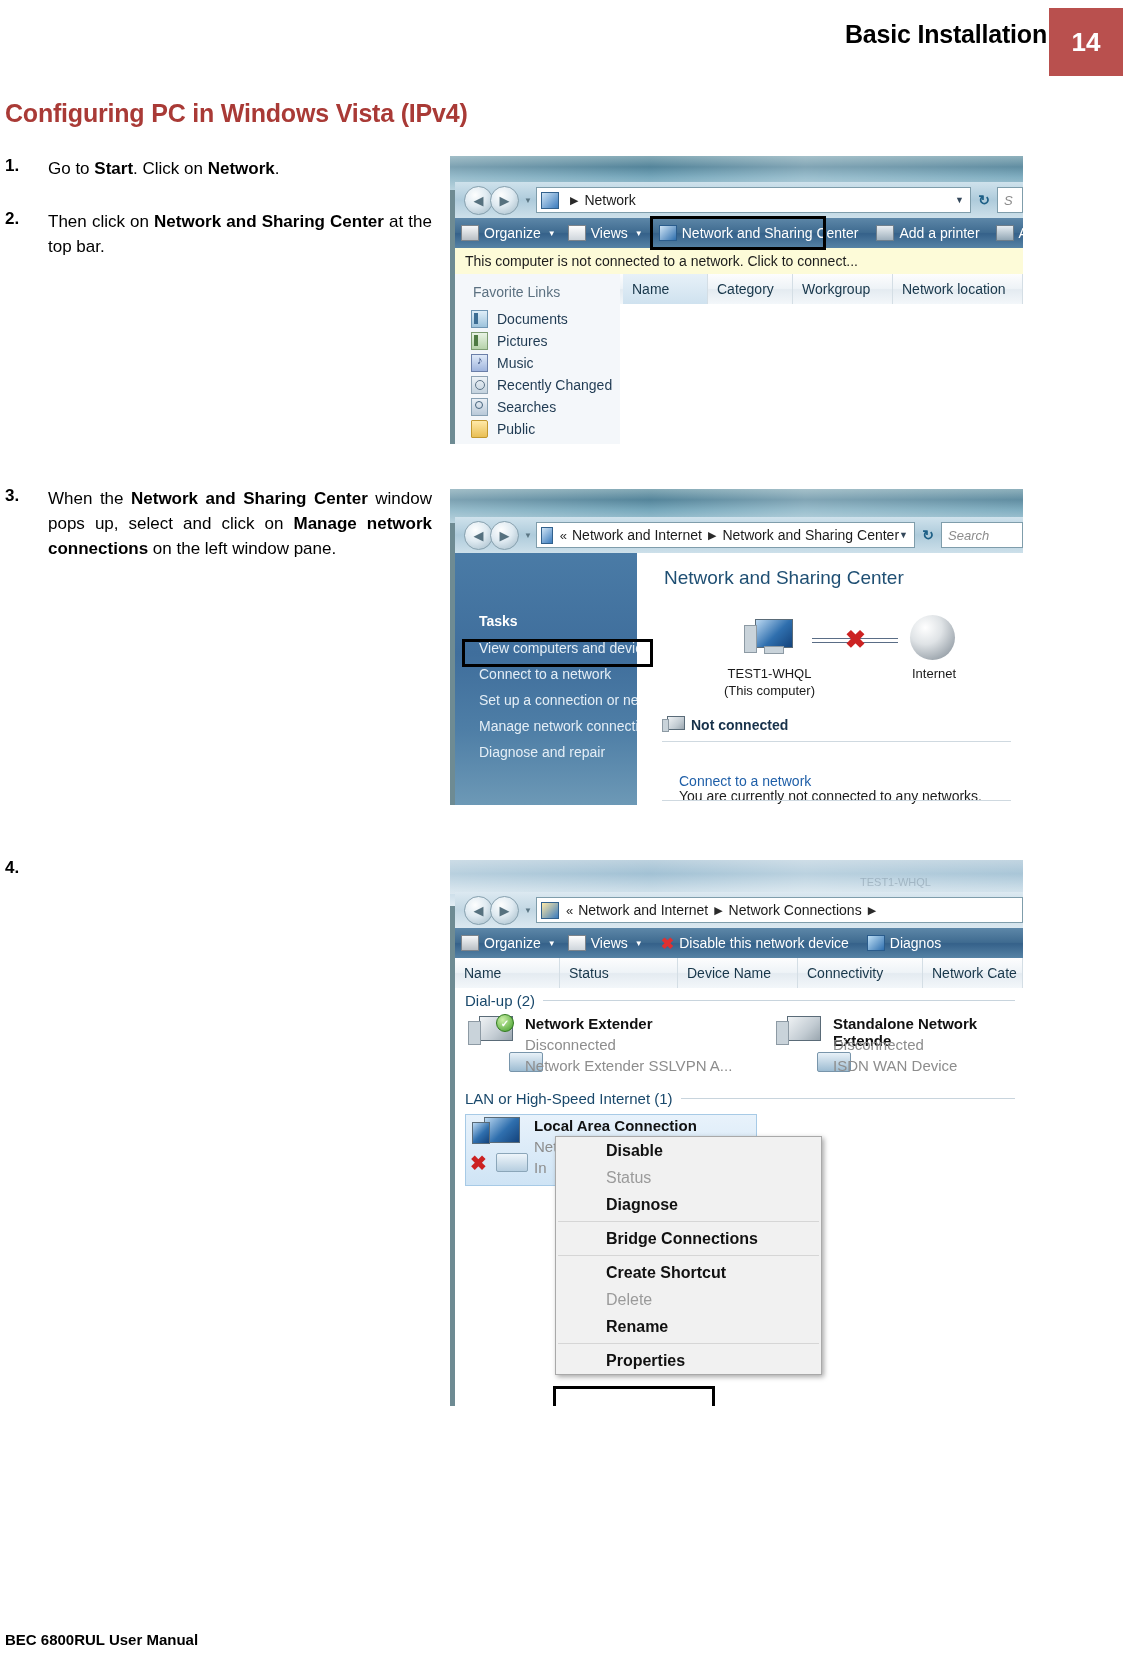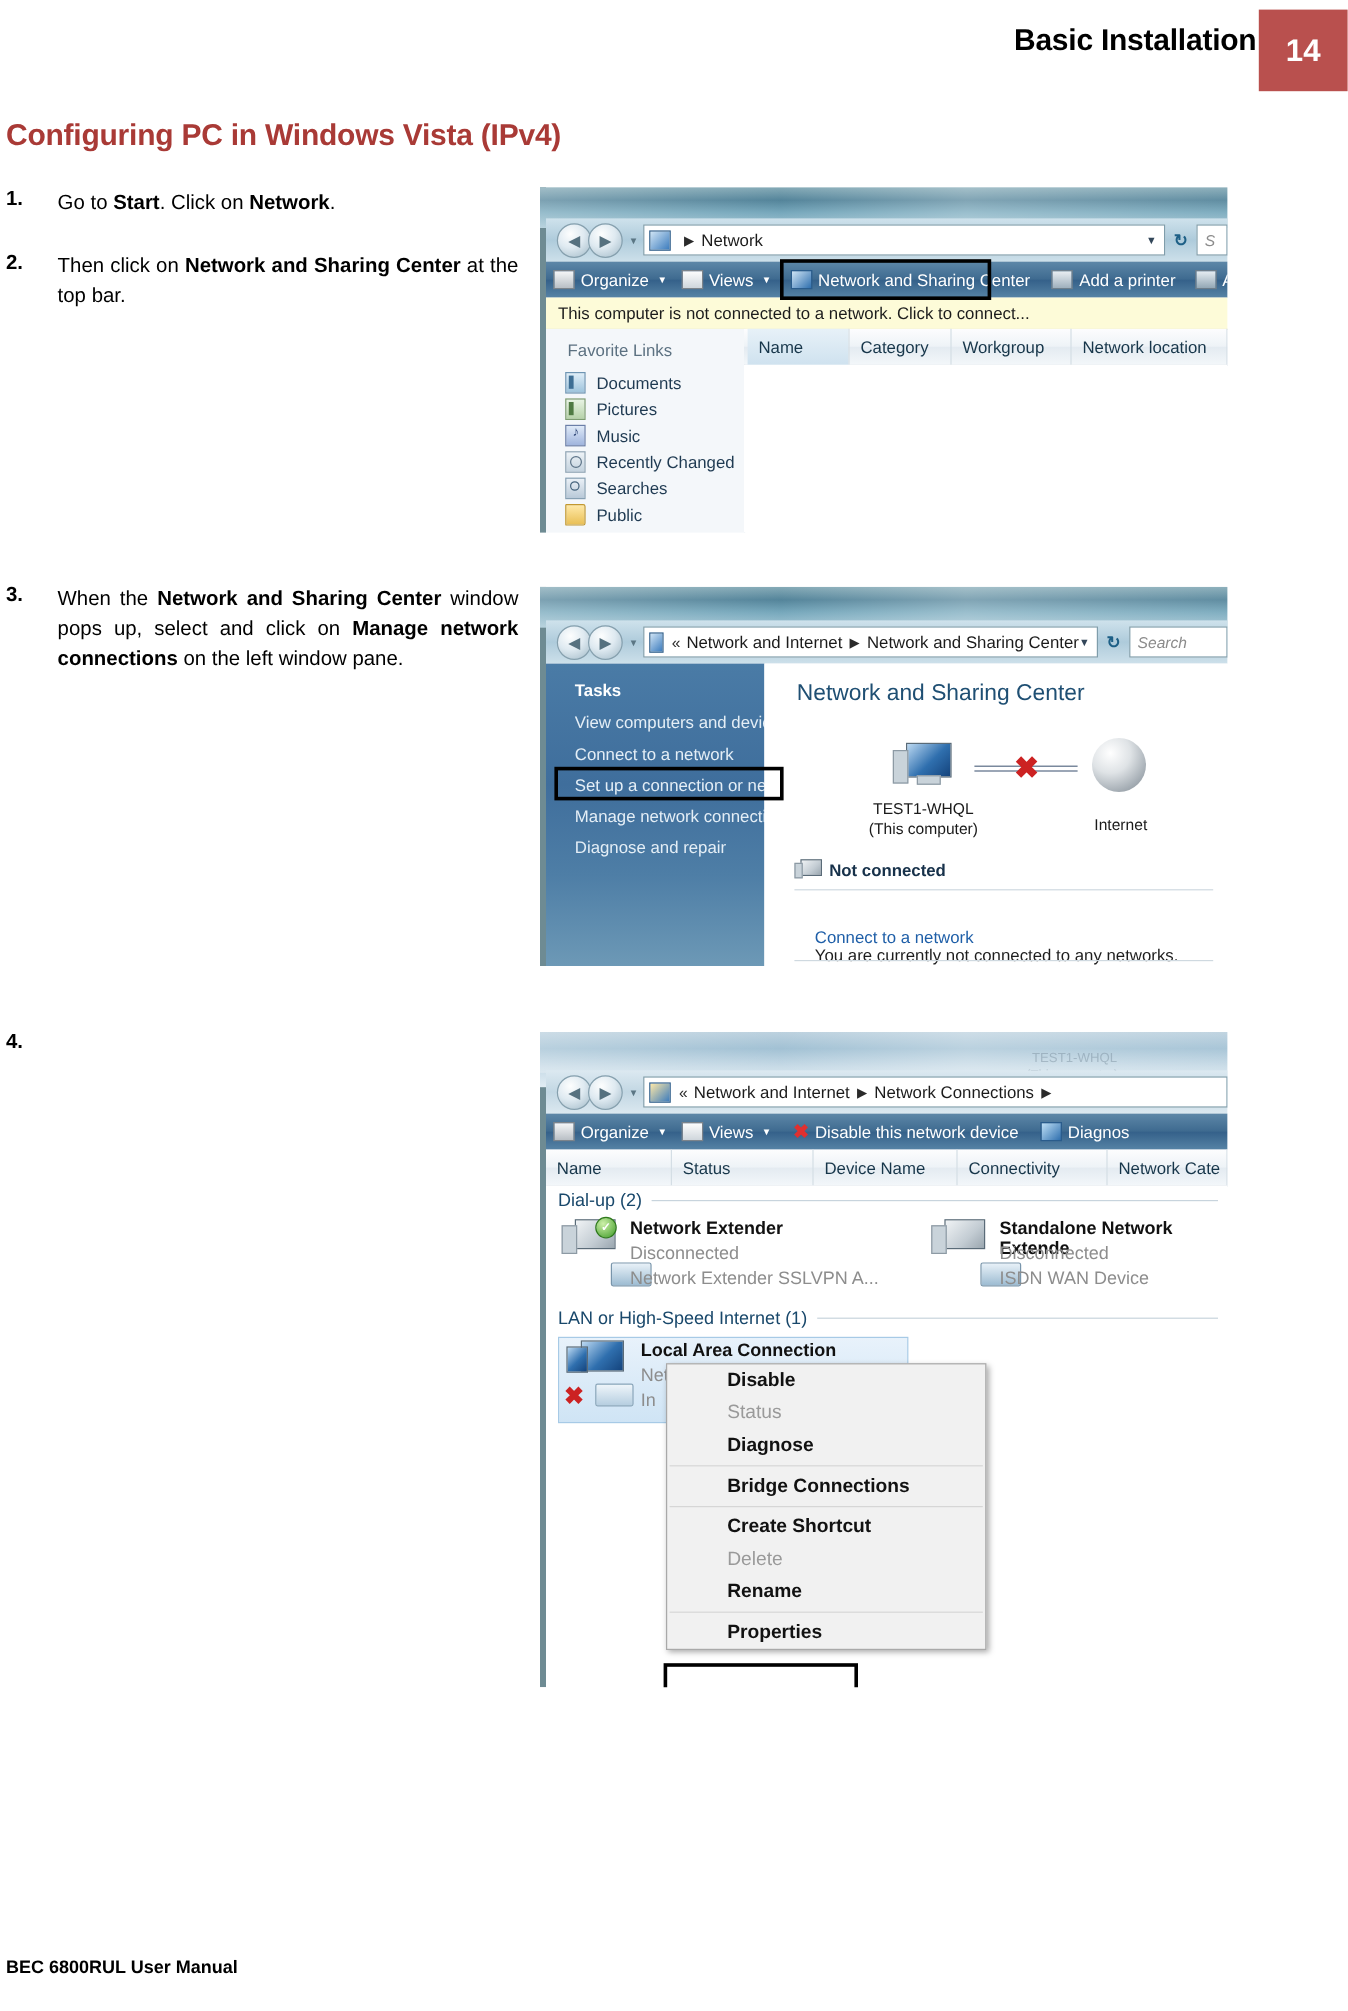--- a/index.html
+++ b/index.html
@@ -126,21 +126,21 @@
   .ic-sea:after{content:"";position:absolute;left:3px;top:2px;width:6px;height:6px;border:1px solid #45637c;border-radius:50%;}
   .ic-pub{background:linear-gradient(180deg,#ffe9a8,#e9bf55);border:1px solid #c2982f;border-radius:1px 2px 2px 1px;}
   .listpane{position:absolute;background:#fff;}
   .hl-box{position:absolute;border:3px solid #000;box-sizing:border-box;}
   
   .taskpane{
     position:absolute;
     background:linear-gradient(180deg,#4a7ba6 0%,#3f6e9c 40%,#4e7ea6 70%,#6d99b6 100%);
     color:#eaf3f9;
   }
-  .taskpane .tp-title{font-size:14px;font-weight:bold;padding:14px 0 6px 24px;color:#ffffff;}
+  .taskpane .tp-title{font-size:14px;font-weight:bold;padding:14px 0 6px 24px;color:#ffffff;margin-top:46px;}
   .taskpane .tp-item{font-size:14px;padding:5px 0 5px 24px;color:#e4eef6;white-space:nowrap;}
   .nsc-head{font-size:19px;color:#1f4f73;}
   .diag-label{font-size:13px;color:#1a1a1a;text-align:center;line-height:17px;}
   .notcon{font-size:14px;font-weight:bold;color:#17314a;}
   .notcon-sub{font-size:14px;color:#1d1d1d;margin-top:36px;}
   .link-blue{font-size:14px;color:#1f5fa8;}
   .hr-thin{border-top:1px solid #cfd9e0;}
   
   .grp-label{font-size:15px;color:#19486b;white-space:nowrap;}
   .grp-line{height:1px;background:#c8d4dd;}
@@ -335,21 +335,21 @@
       <div style="position:absolute;left:0;top:1px;width:86px;height:1px;background:#5a6d86;"></div>
       <div style="position:absolute;left:0;top:5px;width:86px;height:1px;background:#5a6d86;"></div>
     </div>
     <div class="xmark" style="left:208px;top:72px;font-size:25px;">✖</div>
     <div class="globe" style="position:absolute;left:273px;top:62px;width:45px;height:45px;"></div>
 
     <div class="diag-label" style="position:absolute;left:55px;top:112px;width:155px;">
       <div>TEST1-WHQL</div>
       <div>(This computer)</div>
     </div>
-    <div class="diag-label" style="position:absolute;left:255px;top:126px;width:84px;">Internet</div>
+    <div class="diag-label" style="position:absolute;left:255px;top:112px;width:84px;">Internet</div>
 
     <div style="position:absolute;left:25px;top:163px;display:flex;align-items:center;">
       <span class="mon grey" style="position:relative;width:22px;height:17px;margin-right:7px;display:inline-block;">
         <span class="scr" style="position:absolute;left:5px;top:0;width:16px;height:12px;"></span>
         <span class="base" style="position:absolute;left:0;top:3px;width:5px;height:11px;"></span>
       </span>
       <span class="notcon">Not connected</span>
     </div>
     <div class="hr-thin" style="position:absolute;left:25px;top:188px;right:12px;"></div>
     <div class="notcon-sub" style="position:absolute;left:42px;top:199px;">You are currently not connected to any networks.</div>

